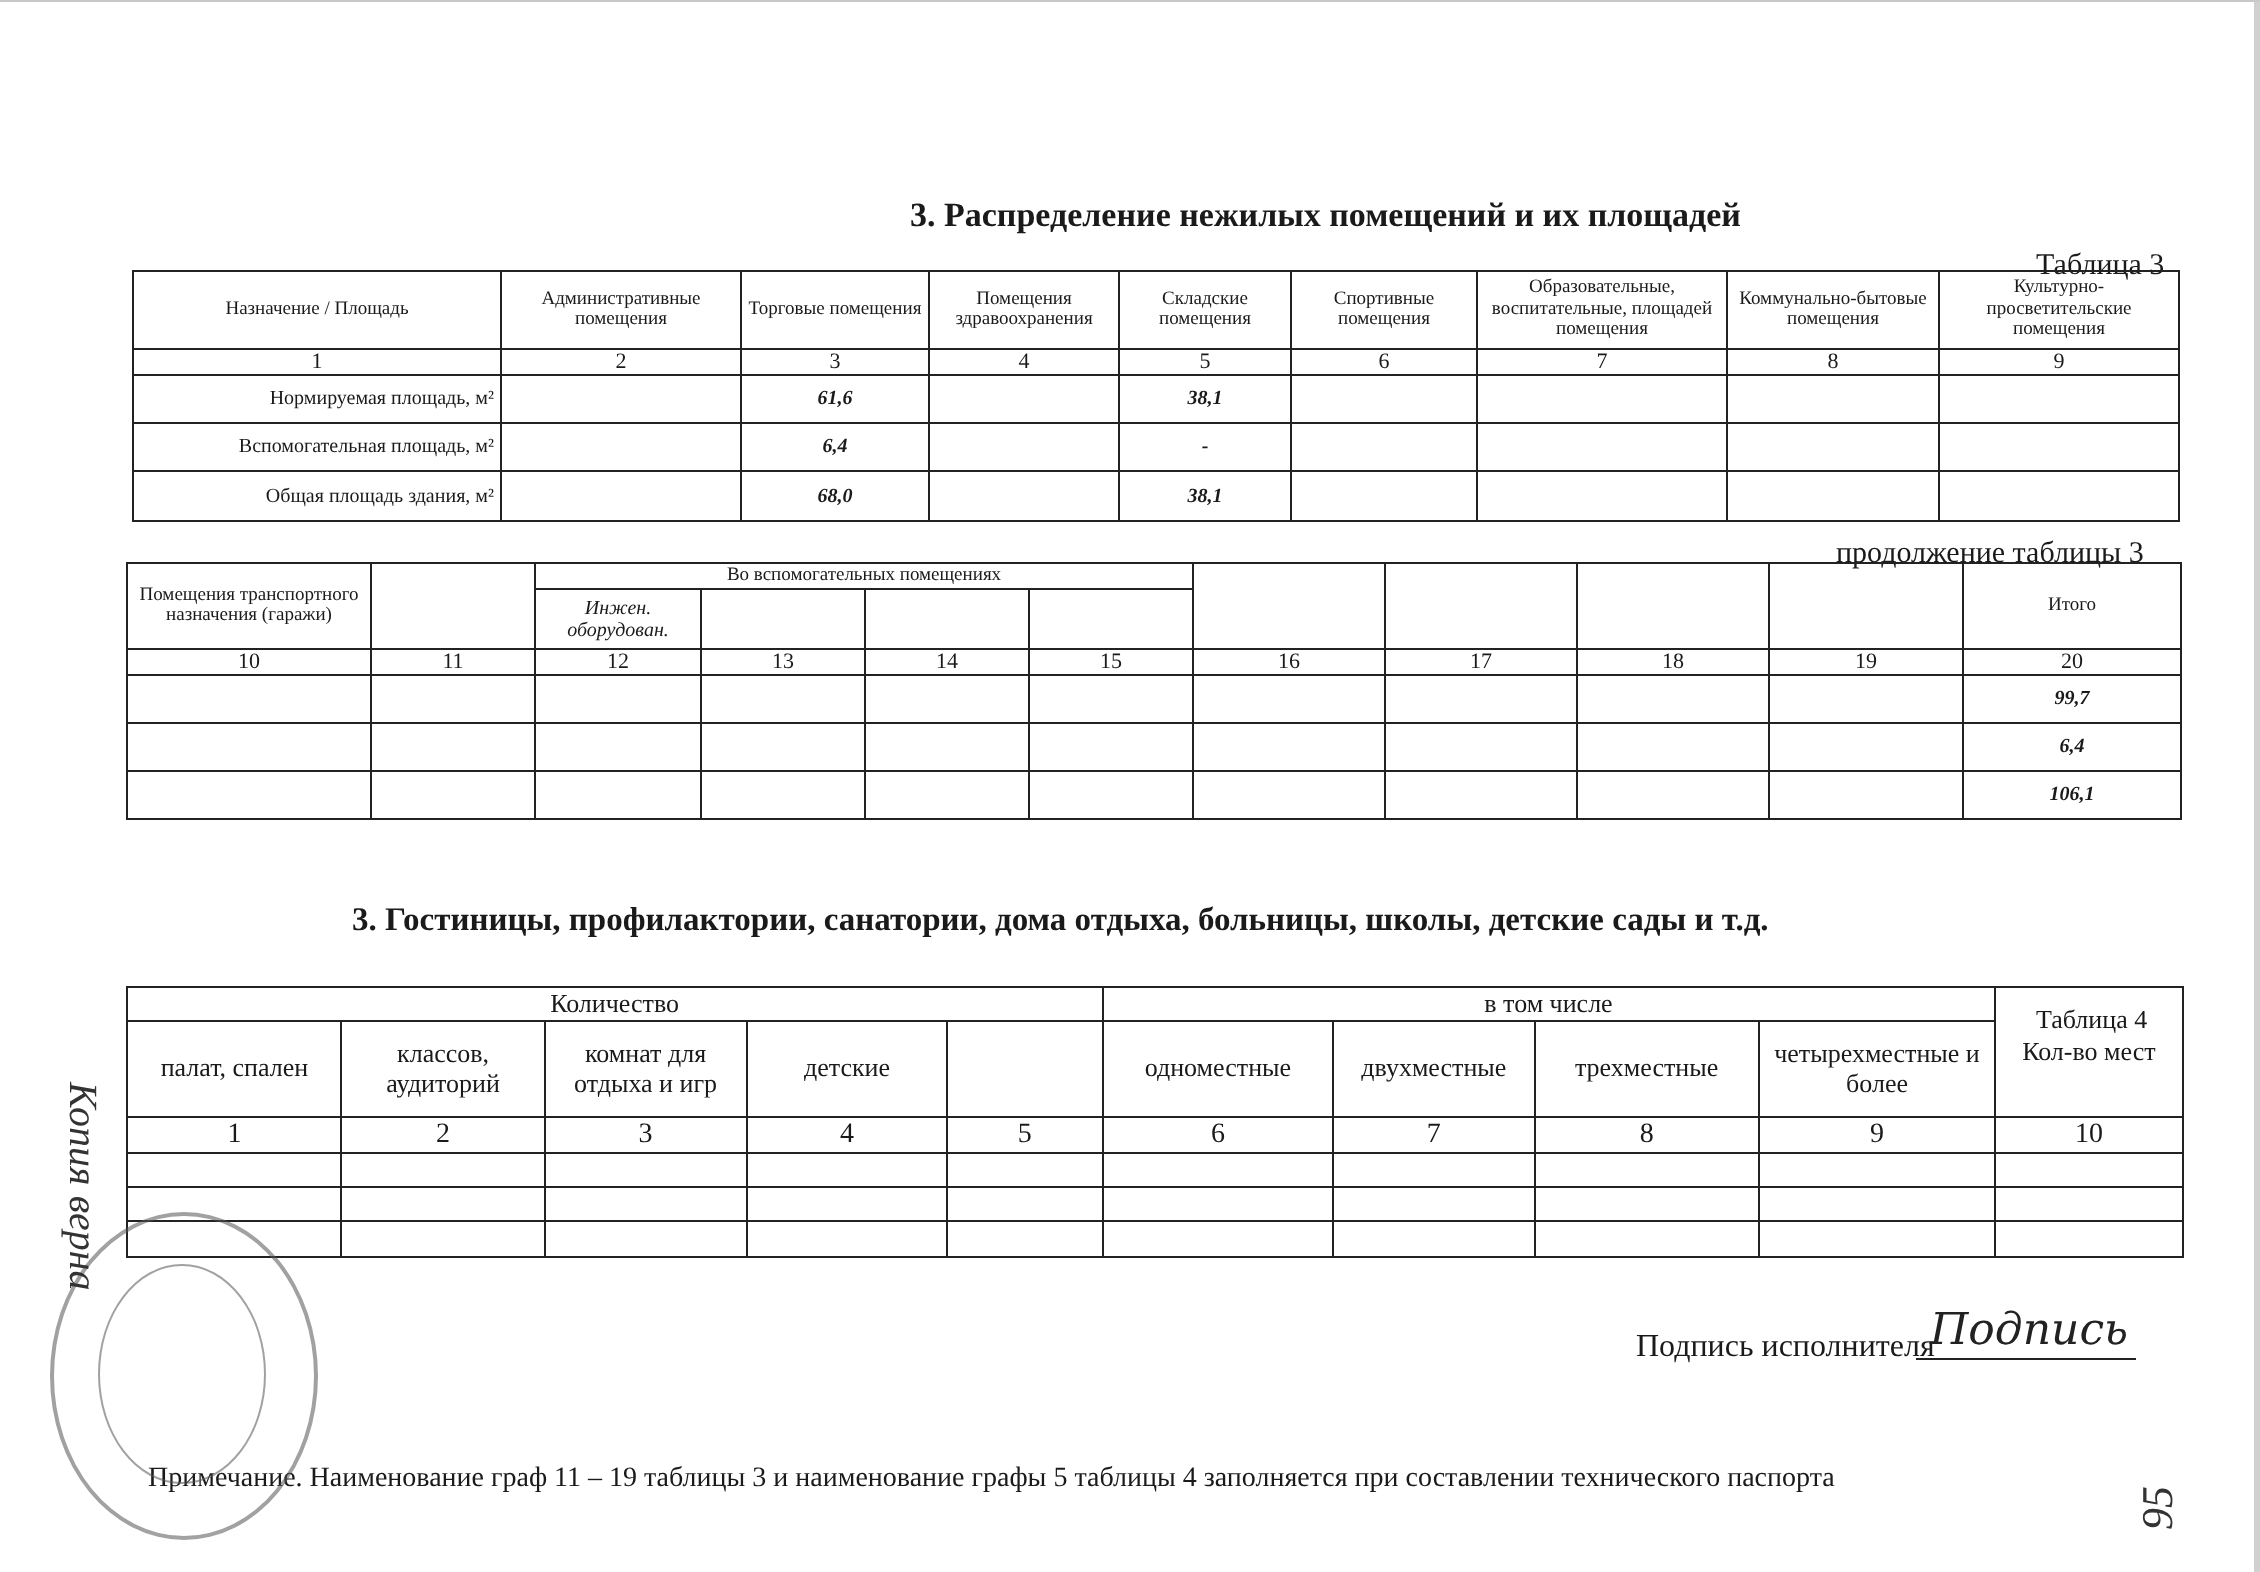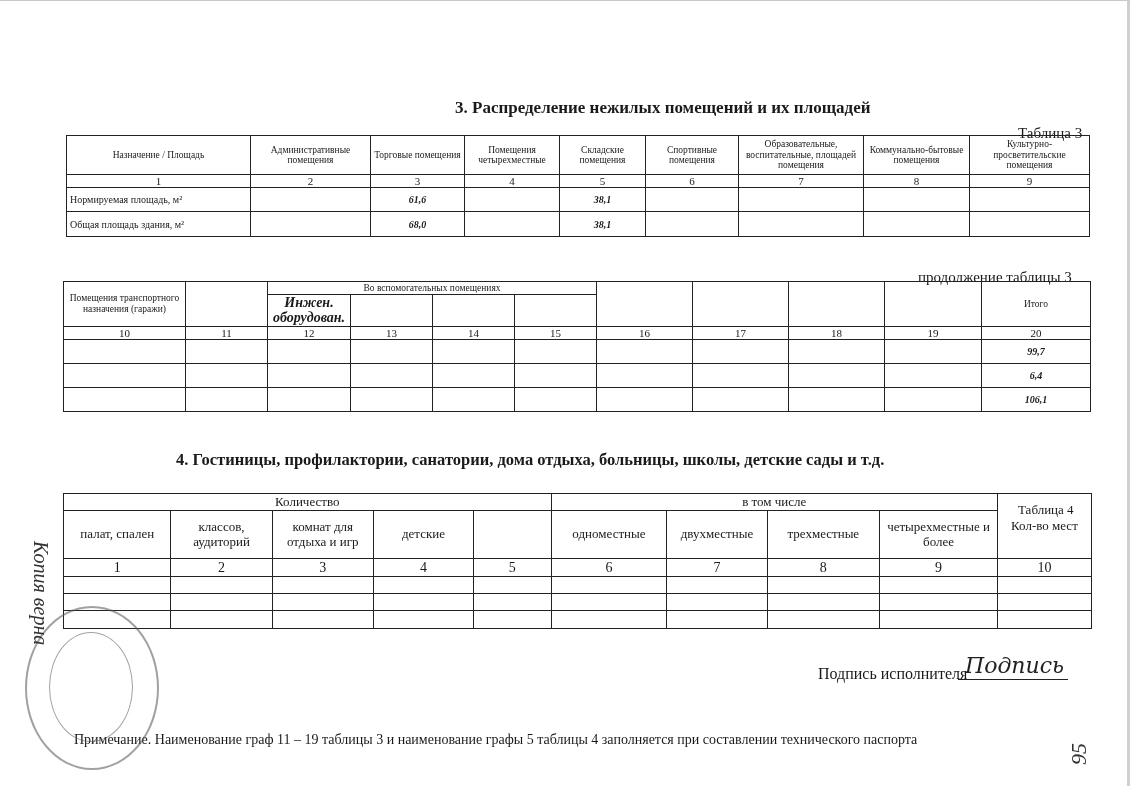--- a/index.html
+++ b/index.html
@@ -8,26 +8,26 @@
     font-family:"Liberation Serif", "DejaVu Serif", serif; color:#1a1a1a;
     border-top:1px solid #c8c8c8;
     box-sizing:border-box;
   }
   .right-edge { position:absolute; right:0; top:0; width:3px; height:786px; background:#d0d0d0; }
   .title { position:absolute; font-weight:bold; white-space:nowrap; }
   .caption { position:absolute; white-space:nowrap; font-size:15px; }
   table { position:absolute; border-collapse:collapse; table-layout:fixed; }
   td { border:1px solid #222; padding:0 3px; text-align:center; vertical-align:middle; overflow:hidden; line-height:1.1; }
   .t3 td { font-size:9.5px; }
-  .t3 td.lbl { text-align:left; font-size:10px; }
+  .t3 td.lbl { text-align:right; font-size:10px; }
   .t3 td.val, .t3c td.val { font-style:italic; font-weight:bold; font-size:10px; }
   .t3 tr.nums td, .t3c tr.nums td { font-size:11px; height:11px; }
   .t3c td { font-size:9.5px; }
   .t3c td.hb { font-weight:bold; }
-  .t3c td.ie { font-style:italic; font-weight:bold; font-size:14px; }
+  .t3c td.ie { font-style:italic; font-weight:normal; font-size:10px; }
   .t4 td { font-size:13px; }
   .t4 tr.nums td { font-size:14px; }
   .stamp { position:absolute; left:25px; top:605px; width:130px; height:160px; border-radius:50%;
     border:2px solid #555; opacity:0.55; }
   .stamp::before { content:""; position:absolute; left:22px; top:24px; width:82px; height:108px; border-radius:50%; border:1.5px solid #555; }
   .margin-note { position:absolute; left:6px; top:540px; transform:rotate(90deg); transform-origin:left top;
     font-style:italic; font-size:20px; color:#333; white-space:nowrap; left:52px; }
   .sign { position:absolute; left:965px; top:652px; font-style:italic; font-size:22px; color:#222; font-family:"DejaVu Serif", serif; }
   .sign-line { position:absolute; left:958px; top:678px; width:110px; border-top:1px solid #222; }
   .page-num { position:absolute; left:1068px; top:740px; transform:rotate(-90deg); font-size:22px; font-style:italic; color:#333; }
@@ -50,21 +50,21 @@
       <col style="width:93px">
       <col style="width:125px">
       <col style="width:106px">
       <col style="width:120px">
   </colgroup>
   <tbody>
       <tr style="height:39px">
     <td>Назначение / Площадь</td>
     <td>Административные помещения</td>
     <td>Торговые помещения</td>
-    <td>Помещения четырехместные</td>
+    <td>Помещения здравоохранения</td>
     <td>Складские помещения</td>
     <td>Спортивные помещения</td>
     <td>Образовательные, воспитательные, площадей помещения</td>
     <td>Коммунально-бытовые помещения</td>
     <td>Культурно-просветительские помещения</td>
   </tr>
   <tr class="nums">
     <td>1</td>
     <td>2</td>
     <td>3</td>
@@ -74,20 +74,31 @@
     <td>7</td>
     <td>8</td>
     <td>9</td>
   </tr>
   <tr style="height:24px">
     <td class="lbl">Нормируемая площадь, м²</td>
     <td class="val"></td>
     <td class="val">61,6</td>
     <td class="val"></td>
     <td class="val">38,1</td>
+    <td class="val"></td>
+    <td class="val"></td>
+    <td class="val"></td>
+    <td class="val"></td>
+  </tr>
+  <tr style="height:24px">
+    <td class="lbl">Вспомогательная площадь, м²</td>
+    <td class="val"></td>
+    <td class="val">6,4</td>
+    <td class="val"></td>
+    <td class="val">-</td>
     <td class="val"></td>
     <td class="val"></td>
     <td class="val"></td>
     <td class="val"></td>
   </tr>
   <tr style="height:25px">
     <td class="lbl">Общая площадь здания, м²</td>
     <td class="val"></td>
     <td class="val">68,0</td>
     <td class="val"></td>
@@ -181,21 +192,21 @@
         <td></td>
         <td></td>
         <td></td>
         <td></td>
         <td></td>
     <td class="val">106,1</td>
   </tr>
 </tbody>
   </table>
 
-<div class="title" style="left:176px; top:449px; font-size:16.5px;">4. Гостиницы, профилактории, санатории, дома отдыха, больницы, школы, детские сады и т.д.</div>
+<div class="title" style="left:176px; top:449px; font-size:16.5px;">3. Гостиницы, профилактории, санатории, дома отдыха, больницы, школы, детские сады и т.д.</div>
 <div class="caption" style="left:1018px; top:485px; font-size:13px;margin-top:16px;">Таблица 4</div>
 
 <table class="t4" style="left:63px; top:492px; width:1029px;">
   <colgroup>
     <col style="width:104px">
       <col style="width:98px">
       <col style="width:98px">
       <col style="width:97px">
       <col style="width:75px">
       <col style="width:112px">

